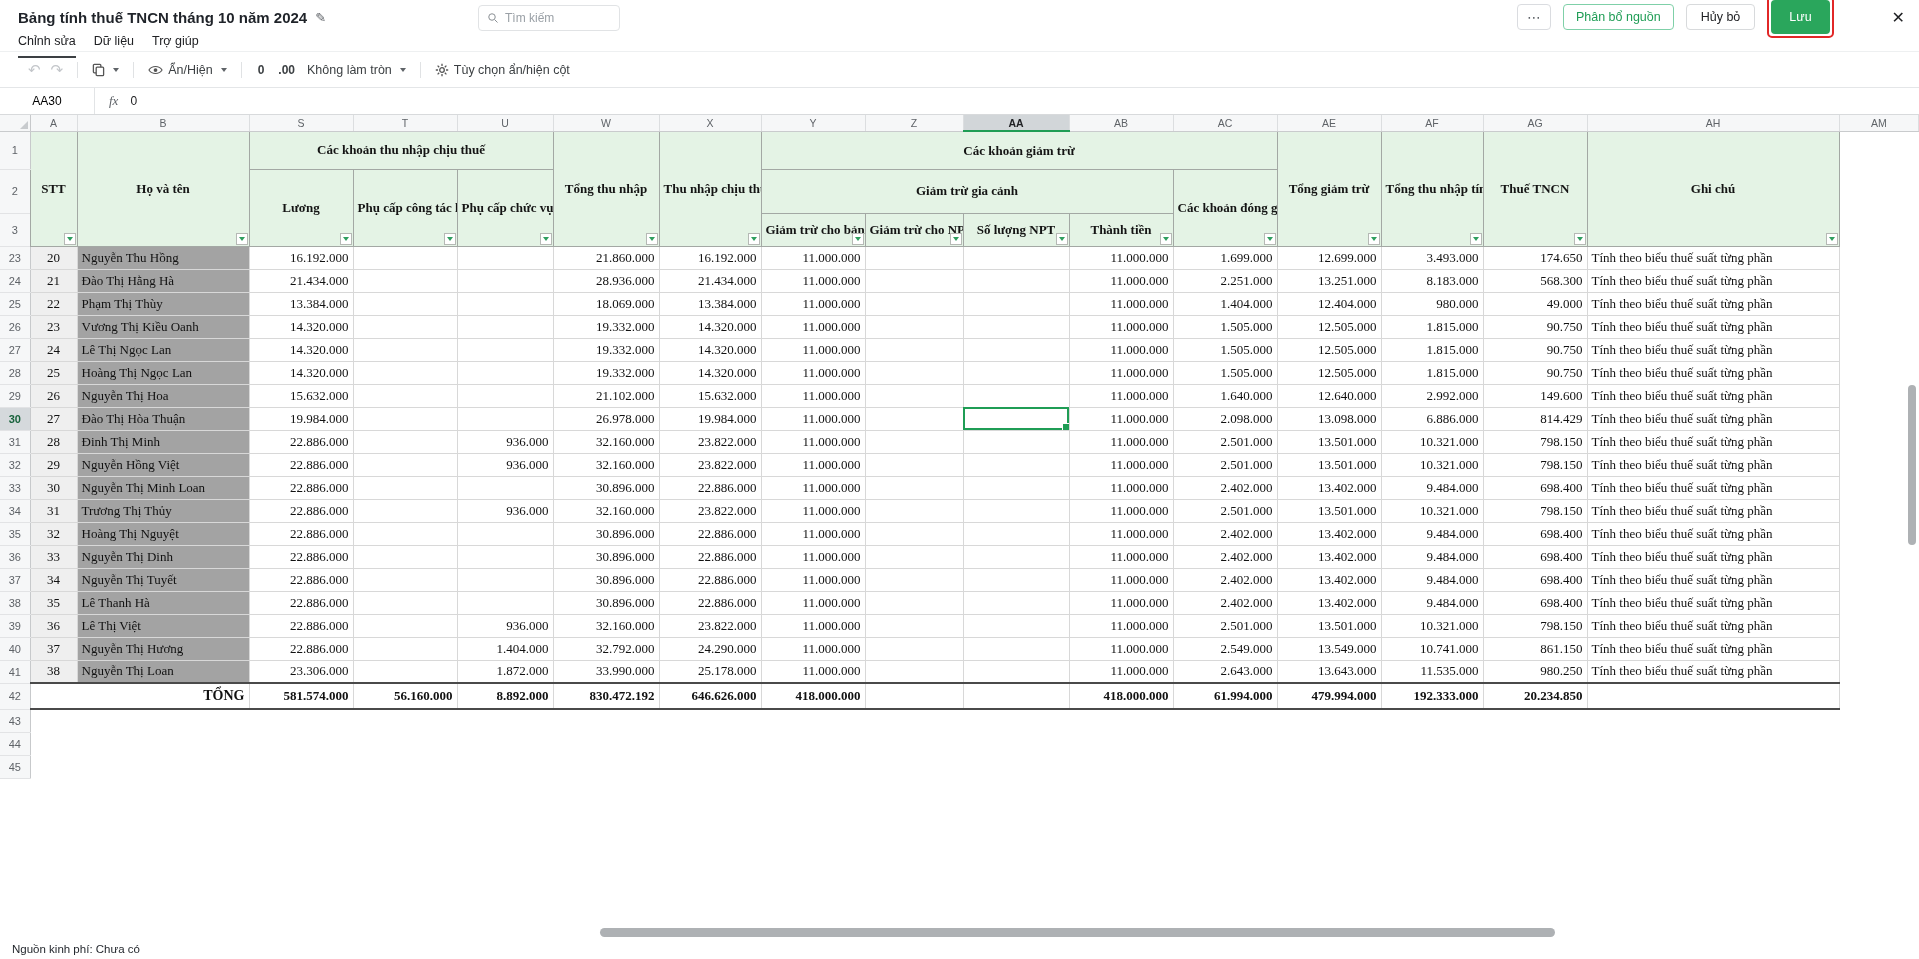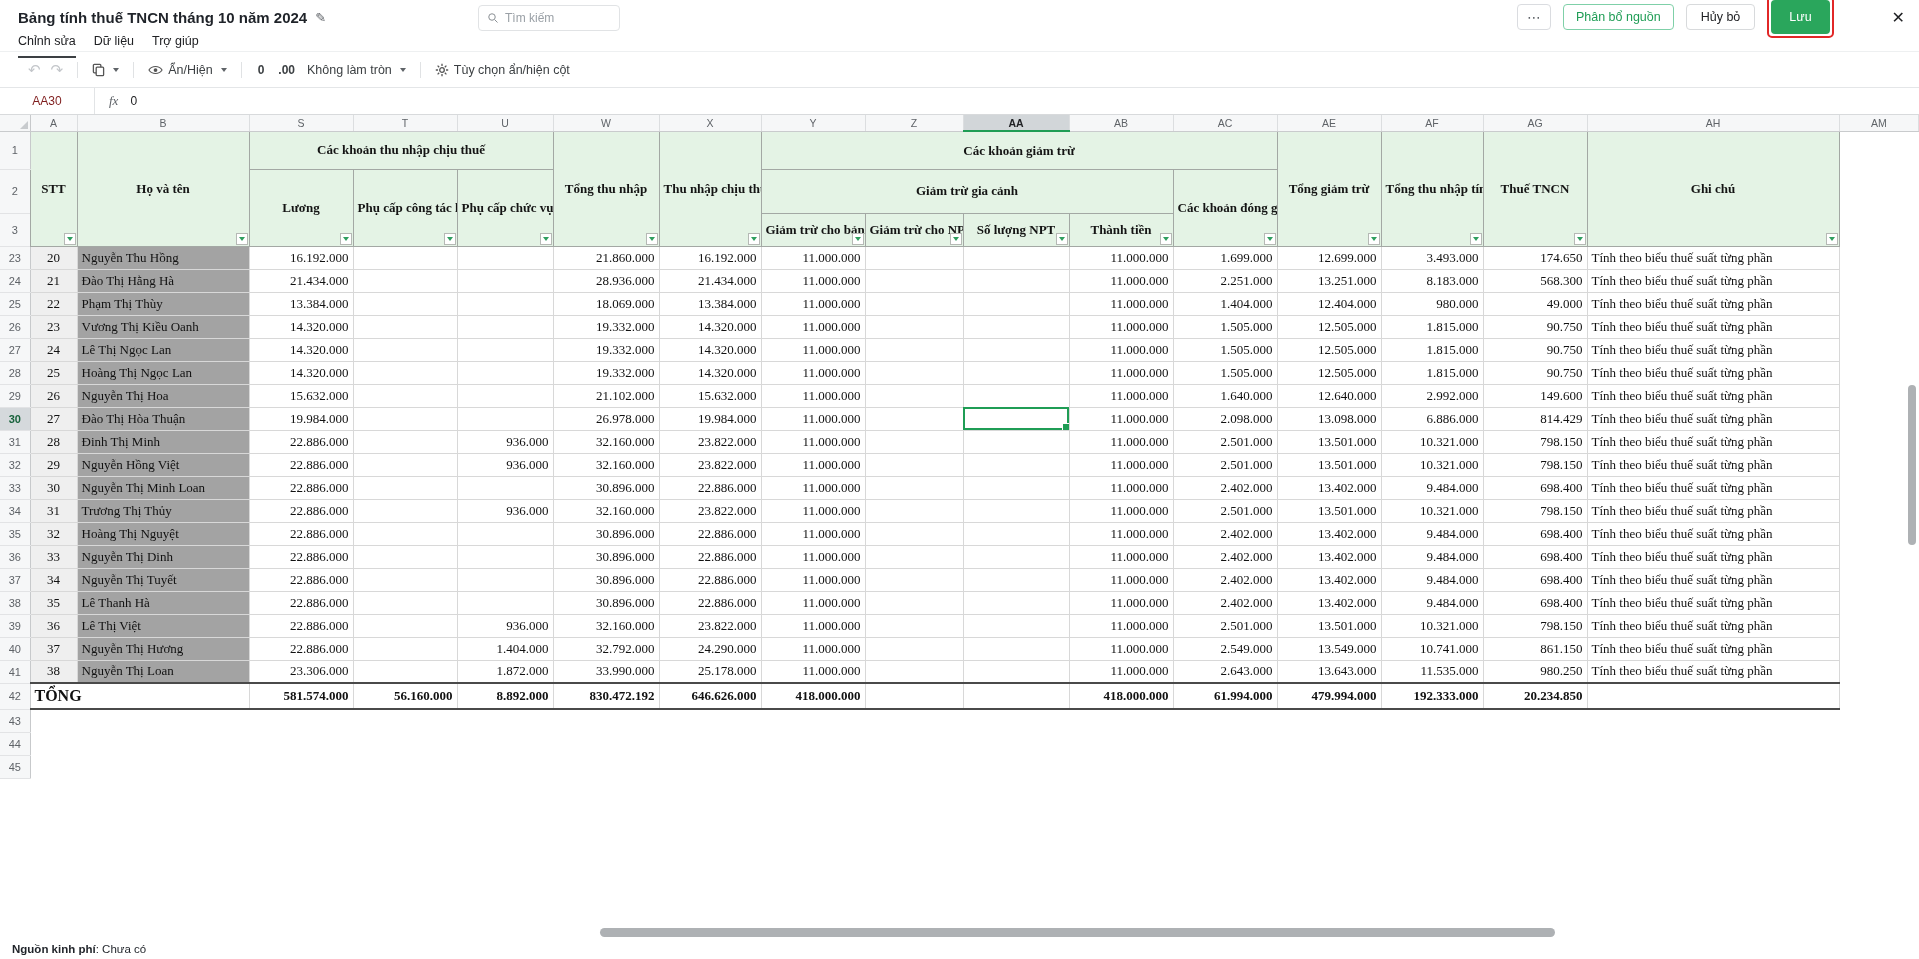--- a/index.html
+++ b/index.html
@@ -35,21 +35,21 @@
   .tico { font-size:15px; color:#3c4043; display:flex; align-items:center; gap:4px; cursor:pointer; }
   .tico.disabled { color:#c3c6ca; cursor:default; }
   .tsep { width:1px; height:16px; background:#e0e2e4; margin:0 4px; }
   .chev { display:inline-block; width:0; height:0; border-left:3.5px solid transparent; border-right:3.5px solid transparent;
     border-top:4px solid #5f6368; margin-left:3px; }
   .tbtn { display:flex; align-items:center; gap:5px; cursor:pointer; }
   .numfmt { font-weight:600; font-size:12px; padding:0 2px; cursor:pointer; }
 
   
   .formulabar { height:27px; display:flex; align-items:center; border-bottom:1px solid #d8dadc; }
-  .namebox { width:95px; text-align:center; font-size:12px; color:#7f1d1d; border-right:1px solid #e2e4e6;
+  .namebox { width:95px; text-align:center; font-size:12px; color:#000000; border-right:1px solid #e2e4e6;
     height:100%; line-height:26px; }
   .fx { font-family:"Liberation Serif","DejaVu Serif",serif; font-style:italic; color:#5f6368; margin:0 12px 0 14px; font-size:13px; }
   .fxval { font-size:12px; color:#202124; }
 
   
   .sheet-wrap { position:relative; height:824px; overflow:hidden; background:#fff; }
   table.sheet { border-collapse:collapse; table-layout:fixed; width:1919px;
     font-family:"Liberation Serif","DejaVu Serif",serif; font-size:13px; color:#111; }
   .sheet td { height:23px; padding:0 4px; overflow:hidden; white-space:nowrap; vertical-align:middle; }
 
@@ -76,33 +76,33 @@
   .c { border-right:1px solid #d8d8d8; border-bottom:1px solid #d8d8d8; background:#fff; cursor:cell; }
   .stt { background:#efefef; text-align:center; }
   .name { background:#a3a3a3; text-align:left; }
   .num { text-align:right; }
   .note { text-align:left; }
   .sel { outline:2px solid var(--accent-green,#1f9d55); outline-offset:-2px; position:relative; }
   .sel::after { content:""; position:absolute; right:-1px; bottom:-1px; width:6px; height:6px;
     background:var(--accent-green,#1f9d55); border:1px solid #fff; }
 
   tr.total td.c { border-top:2px solid #4a4a4a; border-bottom:2px solid #4a4a4a; font-weight:bold; height:26px; }
-  .total-label { text-align:left; font-size:16px; }
+  .total-label { text-align:right; font-size:14px; }
   .amcell { background:#fff; border:none; }
   .blank { background:#fff; border:none; }
 
   
   .hscroll-thumb { position:absolute; left:600px; bottom:22px; width:955px; height:9px;
     background:#aeb1b4; border-radius:5px; cursor:grab; }
   .vscroll-thumb { position:absolute; right:3px; top:270px; width:8px; height:160px;
     background:#aeb1b4; border-radius:4px; cursor:grab; }
 
   
   .statusbar { height:20px; display:flex; align-items:center; padding-left:12px; font-size:11.5px; color:#1f2329; background:#fff; }
-  .statusbar .lbl { font-weight:bold;text-align:center; }
+  .statusbar .lbl { font-weight:normal;text-align:center; }
 
   svg { display:block; }
 </style>
 </head>
 <body>
 
 <div class="topbar">
   <span class="doc-title">Bảng tính thuế TNCN tháng 10 năm 2024</span>
   <span class="edit-pencil">✎</span>
 

